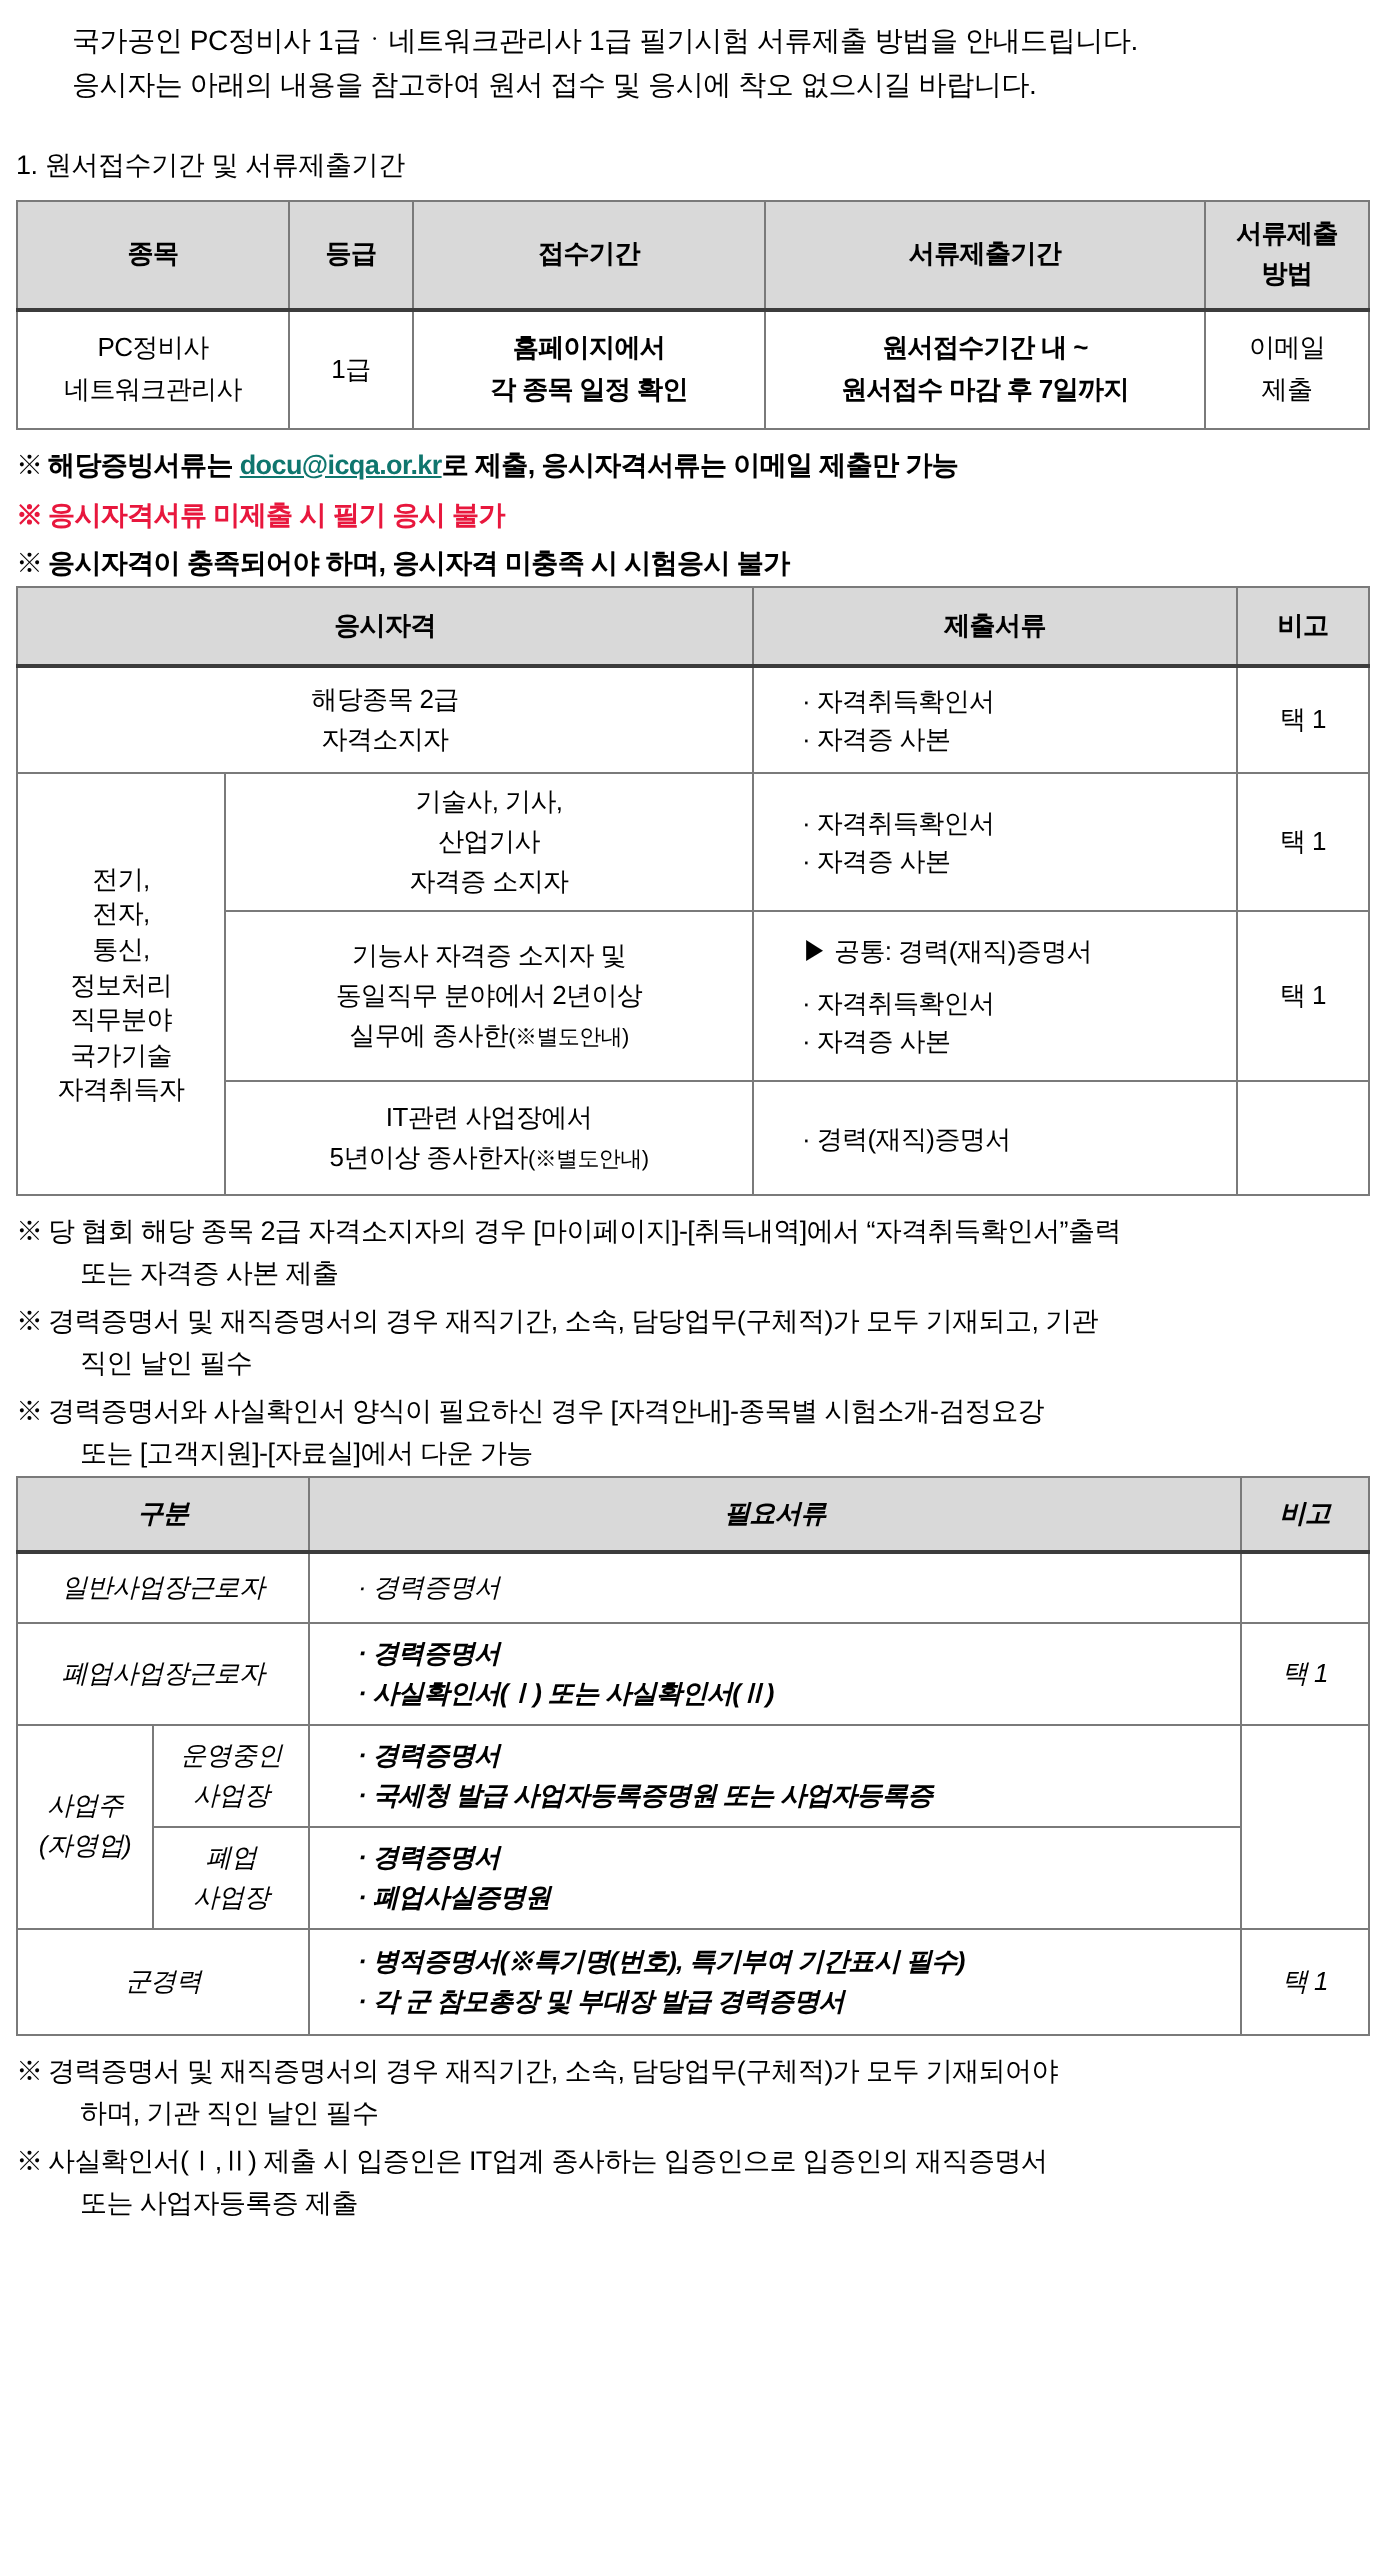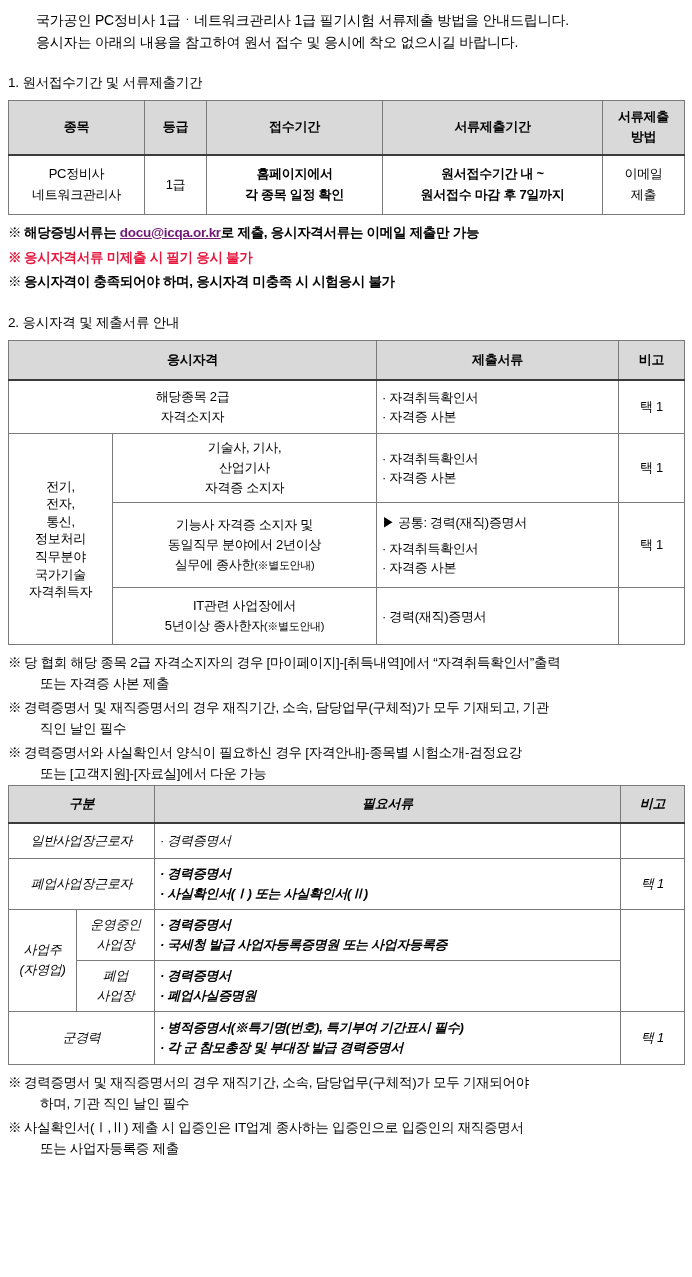--- a/index.html
+++ b/index.html
@@ -75,40 +75,40 @@
     flex: 1 1 auto;
   }
   .note-red {
     color: #e8173d;
     font-weight: bold;
   }
   .note-bold {
     font-weight: bold;
   }
   .mail-link {
-    color: #701a75;
+    color: #0f766e;
     text-decoration: underline;
     font-weight: bold;
   }
   .notes-block {
     margin-top: 8px;
   }
   .notes-block-2 .note {
     margin-top: 3px;
   }
   .cont {
     padding-left: 16px;
     display: block;
   }
   .small {
     font-size: 11px;
   }
   .bullet-list {
     text-align: left;
-    padding: 2px 0 2px 5px;
+    padding: 2px 0 2px 24px;
   }
   .bullet-list div {
     white-space: nowrap;
     line-height: 1.5;
   }
   .tbl-2 td {
     height: 26px;
   }
   .tbl-3 td {
     height: 24px;
@@ -180,21 +180,20 @@
     <div class="note">
       <span class="note-mark note-red">※</span>
       <span class="note-body note-red">응시자격서류 미제출 시 필기 응시 불가</span>
     </div>
     <div class="note">
       <span class="note-mark">※</span>
       <span class="note-body note-bold">응시자격이 충족되어야 하며, 응시자격 미충족 시 시험응시 불가</span>
     </div>
   </div>
 
-  <div class="section-title">2. 응시자격 및 제출서류 안내</div>
 
   <table class="tbl-2">
     <colgroup>
       <col style="width:104px">
       <col style="width:264px">
       <col style="width:242px">
       <col style="width:66px">
     </colgroup>
     <thead>
       <tr>

